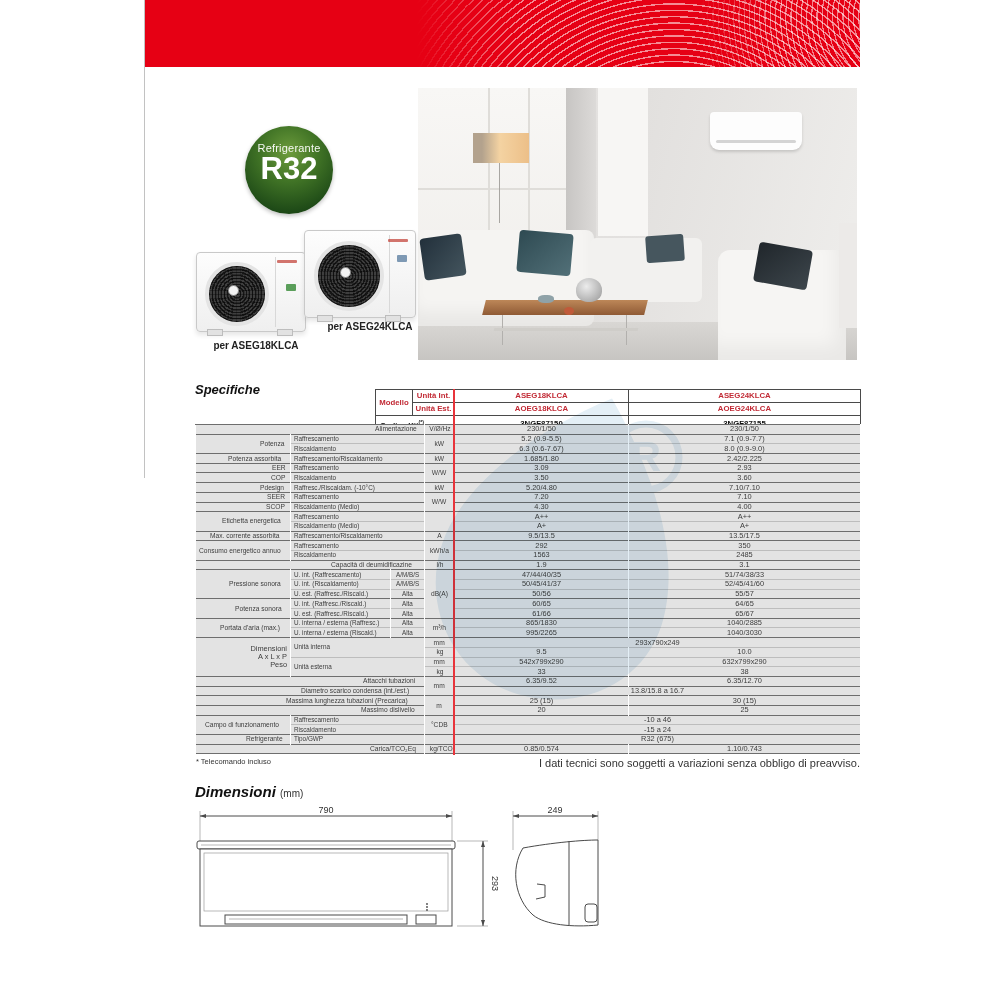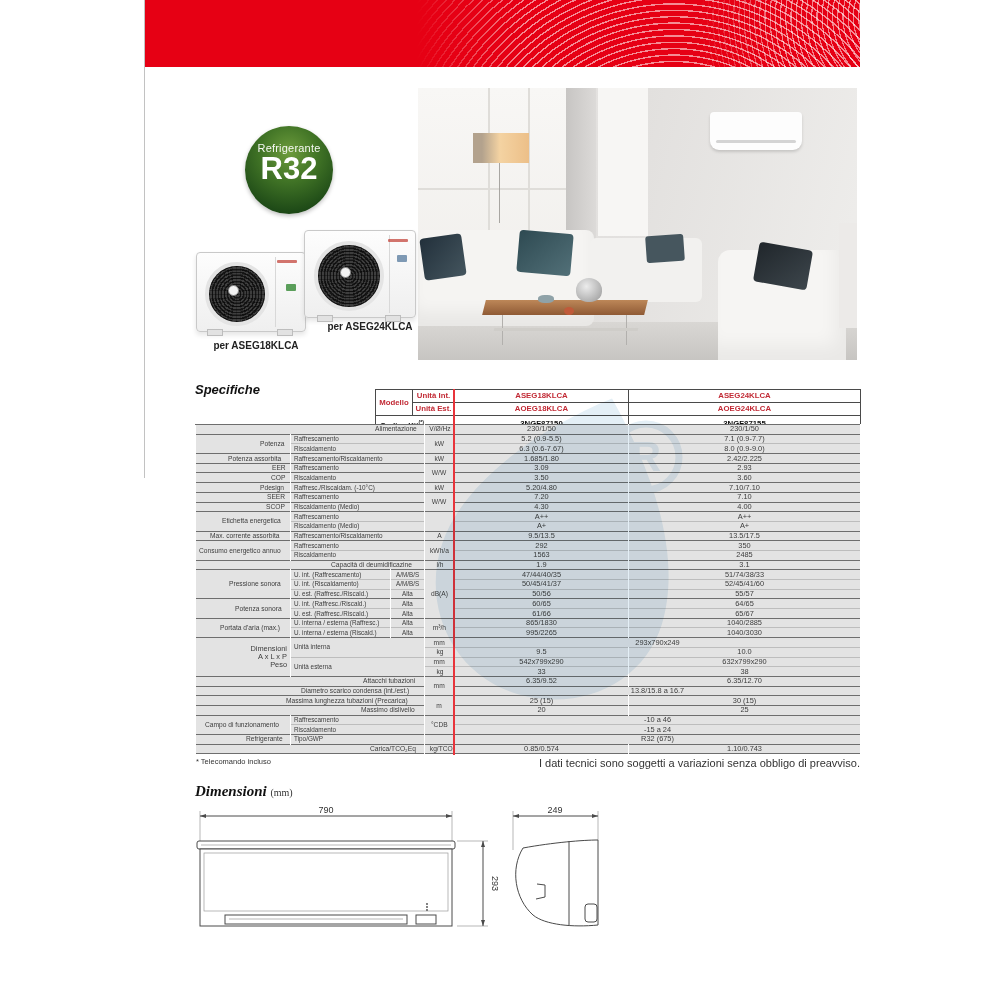--- a/index.html
+++ b/index.html
@@ -71,21 +71,21 @@
   .ph-tableshelf{left:76px;top:240px;width:144px;height:3px;background:#cfcdc9;transform:skewX(-14deg);}
   .ph-leg1{left:84px;top:227px;width:1px;height:30px;background:#b2b0ad;}
   .ph-leg2{left:208px;top:227px;width:1px;height:30px;background:#b2b0ad;}
   .ph-teapot{left:158px;top:190px;width:26px;height:24px;border-radius:50% 50% 45% 45%;
              background:radial-gradient(circle at 40% 35%, #ececec, #979797);}
   .ph-cup{left:120px;top:207px;width:16px;height:8px;background:#8fa2a8;border-radius:40%;}
   .ph-fruit{left:146px;top:219px;width:10px;height:8px;background:#c05a3a;border-radius:50%;}
 
   
   .h-spec{left:195px;top:382px;font-size:13px;font-weight:bold;font-style:italic;color:#111;}
-  .h-dim{left:195px;top:783px;font-size:15px;font-weight:bold;font-style:italic;color:#111;font-family:Liberation Serif, serif;}
+  .h-dim{left:195px;top:783px;font-size:15px;font-weight:bold;font-style:italic;color:#111;}
   .h-dim .suf{font-size:10px;font-weight:normal;font-style:normal;color:#333;}
 
   
   .sh{left:375px;top:389px;}
   .sh table{border-collapse:collapse;table-layout:fixed;width:485px;background:#fff;}
   .sh td{border:1px solid #4a4a4a;font-size:7.8px;font-weight:bold;height:10px;line-height:10px;
          text-align:center;overflow:hidden;white-space:nowrap;}
   .sh .red{color:#c22a35;}
   .sh .blk{color:#111;}
   .sh .la{text-align:left;padding-left:4px;}

